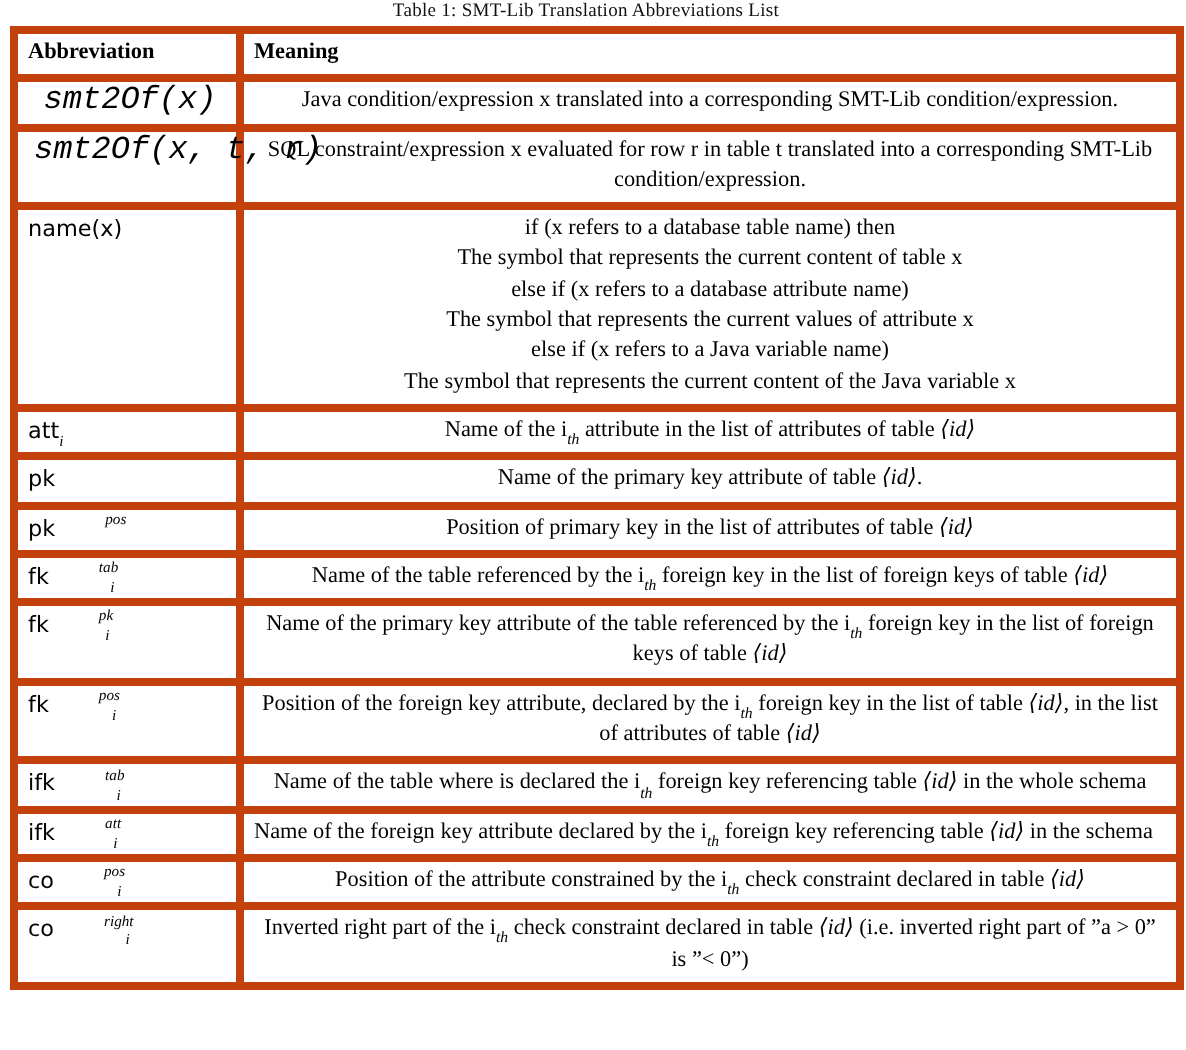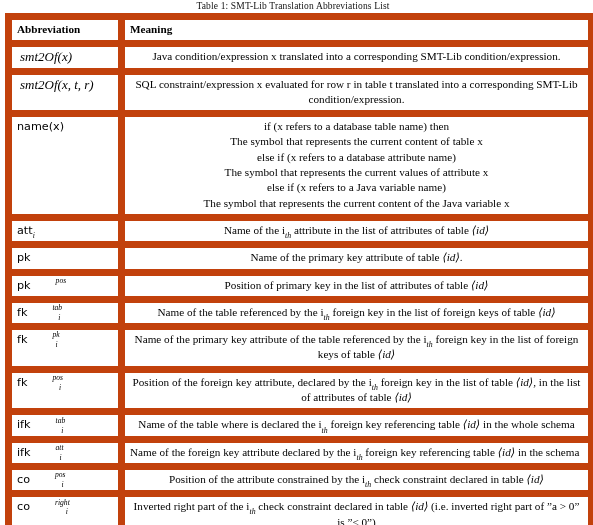--- a/index.html
+++ b/index.html
@@ -31,21 +31,21 @@
   }
   table.abbr {
     border-collapse: collapse;
     width: 583px;
     margin-left: 5px;
     margin-top: 1px;
     table-layout: fixed;
     border: 1px solid #555;
   }
   table.abbr td, table.abbr th {
-    border: 7px solid #c2410c;
+    border: 4px solid #c2410c;
     vertical-align: top;
     padding: 2px 5px 3px 5px;
     font-size: 11.2px;
     line-height: 15.3px;
   }
   col.c1 { width: 113px; }
   col.c2 { width: 470px; }
 
   th {
     text-align: left;
@@ -85,24 +85,25 @@
     font-size: 7.6px;
     font-family: "Liberation Serif", "DejaVu Serif", serif;
     vertical-align: sub;
     line-height: 0;
     position: relative;
     top: 1px;
     left: -4px;
   }
   td.abbrev .nosubshift sub { left: 0; }
   td.abbrev.mathit {
-    font-family: Liberation Serif, serif;
-    font-style: italic;
-    font-size: 13px;
+    font-family: Liberation Mono, monospace;
+    font-style: italic;
+    font-size: 16px;
     padding-left: 8px;
+    text-align: center;
   }
   td.abbrev.mathit .fn { font-style: italic; }
 
   
   td.meaning {
     padding-left: 6px;
     padding-right: 4px;
     font-size: 11.4px;
     line-height: 15.3px;
     text-align: center;

